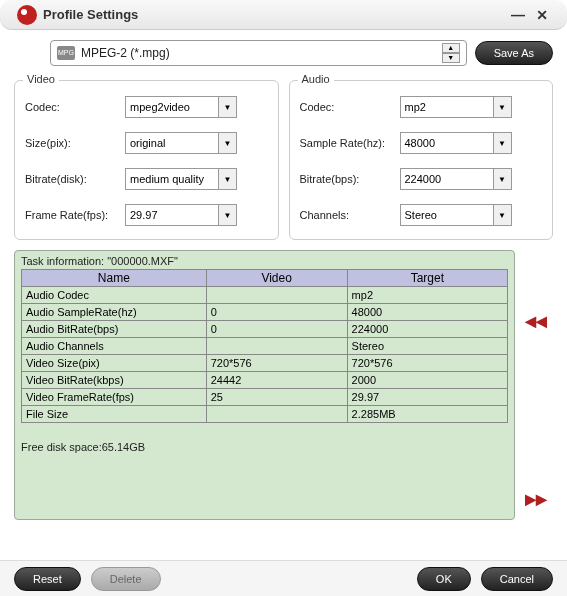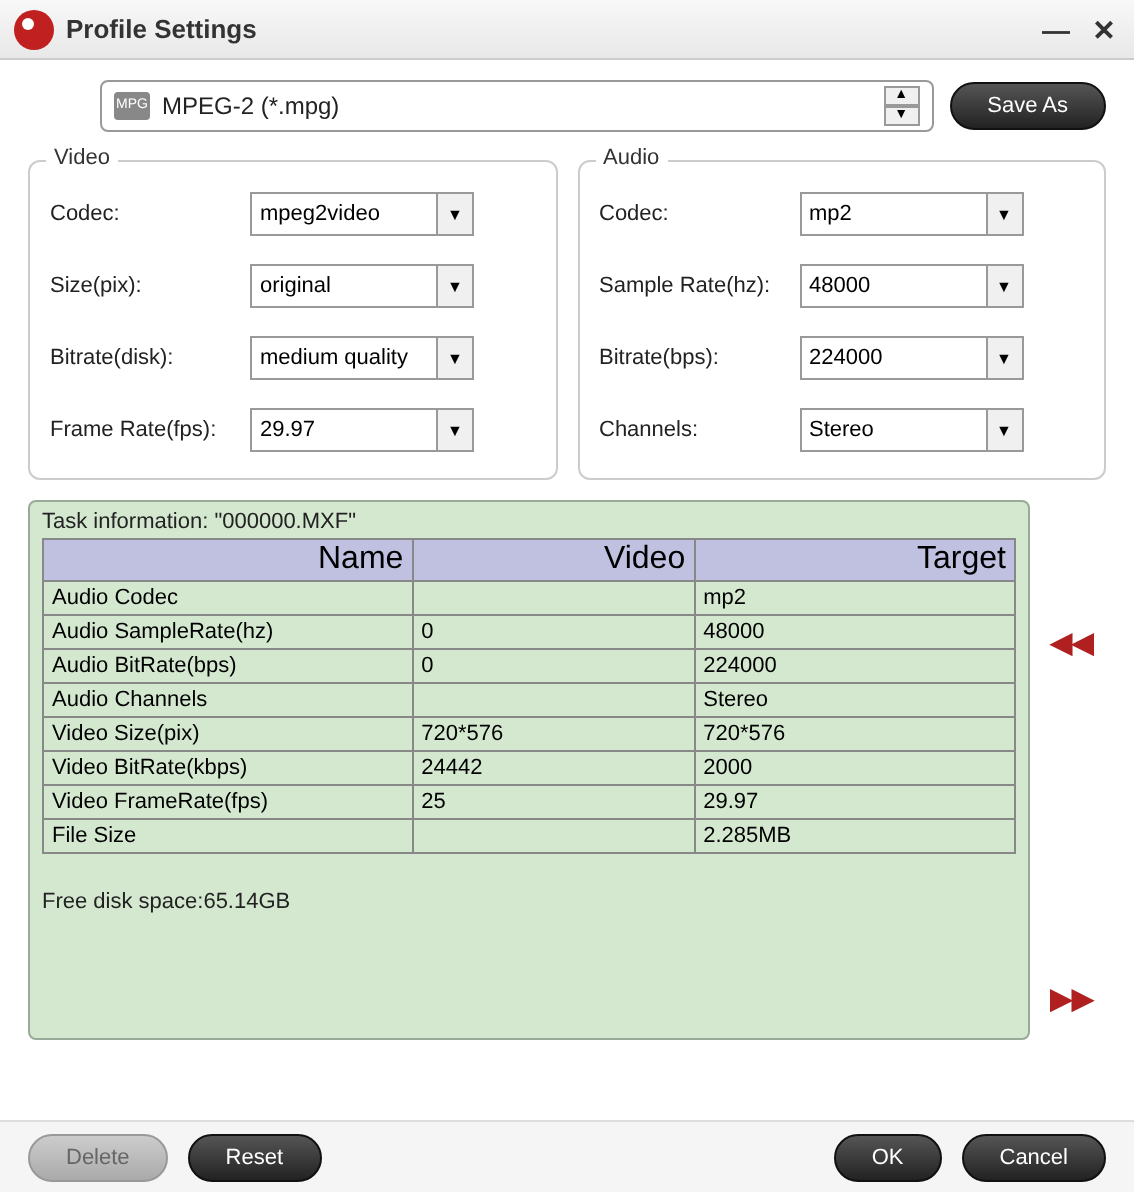--- a/index.html
+++ b/index.html
@@ -1,18 +1,18 @@
 <!DOCTYPE html>
 <html><head>
 <meta charset="utf-8">
 <style>
 * { box-sizing: border-box; margin: 0; padding: 0; }
 body { font-family: Arial, sans-serif; font-size: 11px; background: #fff; width: 567px; height: 596px; overflow: hidden; }
 
-.titlebar { height: 30px; background: linear-gradient(to bottom, #f8f8f8, #e8e8e8); border-bottom: 1px solid #ccc; display: flex; align-items: center; padding: 0 7px; }
+.titlebar { height: 30px; background: linear-gradient(to bottom, #f8f8f8, #e8e8e8); border-bottom: 1px solid #ccc; display: flex; align-items: center; padding: 0 17px; border-radius: 12px; }
 .app-icon { width: 20px; height: 20px; margin-right: 6px; background: #c02020; border-radius: 50%; position: relative; }
 .app-icon::after { content: ""; position: absolute; left: 4px; top: 4px; width: 6px; height: 6px; background: #fff; border-radius: 50%; }
 .title { font-size: 13px; font-weight: bold; color: #333; flex: 1; }
 .win-btn { width: 16px; height: 16px; margin-left: 8px; display: flex; align-items: center; justify-content: center; cursor: pointer; font-size: 14px; font-weight: bold; color: #333; }
 
 .content { padding: 10px 14px 6px 14px; height: 530px; background: #fff; }
 
 .profile-row { display: flex; gap: 8px; margin-bottom: 14px; align-items: center; padding-left: 36px; }
 .profile-select { flex: 1; height: 26px; border: 1px solid #999; border-radius: 4px; display: flex; align-items: center; padding: 0 6px; background: #fff; position: relative; }
 .profile-icon { width: 18px; height: 14px; margin-right: 6px; background: #888; border-radius: 2px; position: relative; font-size: 7px; color: #fff; text-align: center; line-height: 14px; }
@@ -28,21 +28,21 @@
 .panel-title { position: absolute; top: -8px; left: 8px; background: #fff; padding: 0 4px; font-size: 11px; color: #333; }
 .field-row { display: flex; align-items: center; height: 36px; }
 .field-label { width: 100px; font-size: 11px; color: #222; }
 .combo { flex: 1; max-width: 112px; height: 22px; border: 1px solid #999; background: #fff; display: flex; align-items: center; padding: 0 4px; font-size: 11px; position: relative; }
 .combo-arrow { width: 18px; height: 20px; border-left: 1px solid #999; background: #f0f0f0; position: absolute; right: 0; top: 0; display: flex; align-items: center; justify-content: center; font-size: 8px; }
 
 .task-area { display: flex; gap: 8px; }
 .task-box { flex: 1; border: 1px solid #9a9; border-radius: 4px; background: #d4e8d0; padding: 4px 6px 6px 6px; height: 270px; }
 .task-title { font-size: 11px; color: #222; margin-bottom: 2px; }
 .task-table { width: 100%; border-collapse: collapse; }
-.task-table th { background: #c0c0e0; border: 1px solid #888; font-size: 16px; font-weight: normal; text-align: right; padding: 1px 4px; height: 17px; }
+.task-table th { background: #c0c0e0; border: 1px solid #888; font-size: 12px; font-weight: normal; text-align: center; padding: 1px 4px; height: 17px; }
 .task-table td { background: #d4e8d0; border: 1px solid #888; font-size: 11px; padding: 1px 4px; height: 17px; }
 .free-space { font-size: 11px; color: #222; margin-top: 18px; }
 .nav-col { width: 30px; display: flex; flex-direction: column; justify-content: space-between; padding: 60px 0 10px 0; }
 .nav-btn { width: 26px; height: 22px; display: flex; align-items: center; justify-content: center; cursor: pointer; color: #b02020; font-size: 14px; font-weight: bold; }
 
 .footer { height: 36px; display: flex; align-items: center; padding: 0 14px; gap: 10px; background: #f5f5f5; border-top: 1px solid #ddd; }
 .footer-spacer { flex: 1; }
 </style>
 </head>
 <body>
@@ -192,18 +192,18 @@
     </div>
     <div class="nav-col">
       <div class="nav-btn">◀◀</div>
       <div class="nav-btn">▶▶</div>
     </div>
   </div>
 
 </div>
 
 <div class="footer">
+  <div class="pill-btn">Reset</div>
   <div class="pill-btn gray">Delete</div>
-  <div class="pill-btn">Reset</div>
   <div class="footer-spacer"></div>
   <div class="pill-btn">OK</div>
   <div class="pill-btn">Cancel</div>
 </div>
 
 </body></html>

